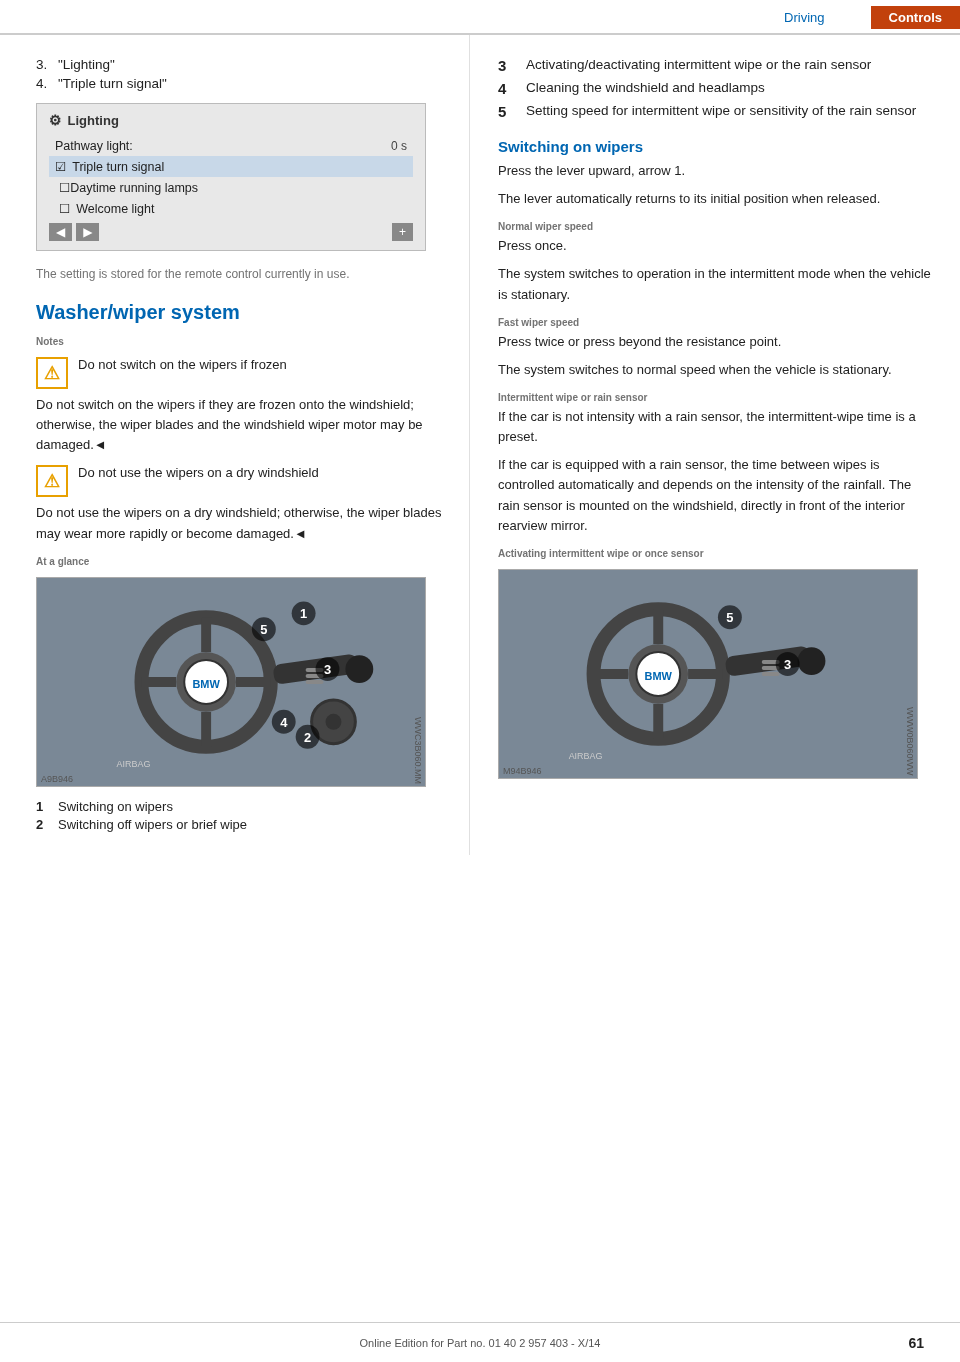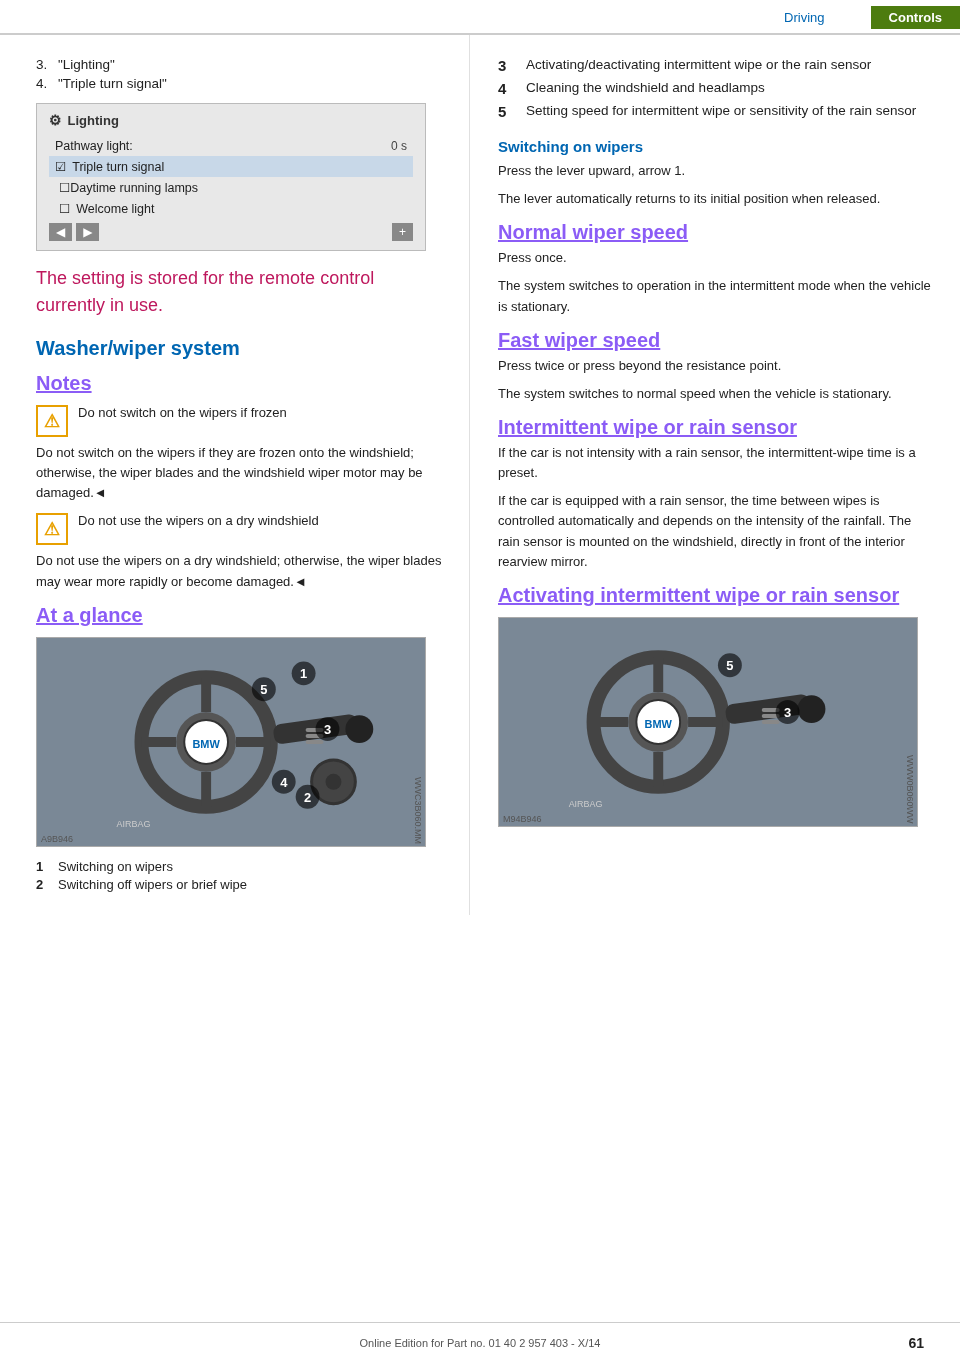--- a/index.html
+++ b/index.html
@@ -22,21 +22,21 @@
       padding: 6px 0 4px 0;
       margin-bottom: 0;
       gap: 32px;
     }
     .header-driving {
       color: #0066b2;
       font-size: 13px;
       padding: 4px 14px;
     }
     .header-controls {
-      background: #4d7c0f;
+      background: #c2410c;
       color: #fff;
       font-size: 13px;
       padding: 4px 18px;
       font-weight: bold;
     }
 
     
     .main-content {
       display: flex;
       flex-direction: row;
@@ -126,40 +126,39 @@
     .plus-btn {
       background: #888;
       color: #fff;
       border: none;
       padding: 2px 7px;
       font-size: 12px;
       margin-left: auto;
     }
 
     .caption-text {
-      font-size: 18px;
-      color: #be185d;
+      font-size: 12px;
+      color: #737373;
       margin-bottom: 10px;
       line-height: 1.5;
     }
 
     
     .section-heading {
       font-size: 20px;
       font-weight: bold;
       color: #0066b2;
       margin: 18px 0 6px 0;
     }
 
     .subsection-heading {
-      font-size: 20px;
-      font-weight: bold;
-      color: #8b5cf6;
+      font-size: 10px;
+      font-weight: bold;
+      color: #737373;
       margin: 12px 0 4px 0;
-      text-decoration: underline;
     }
 
     
     .warning-box {
       display: flex;
       align-items: flex-start;
       margin: 8px 0 6px 0;
     }
     .warning-icon {
       width: 32px;
@@ -400,21 +399,21 @@
     <p class="body-text">The system switches to operation in the intermittent mode when the vehicle is stationary.</p>
 
     <div class="subsection-heading">Fast wiper speed</div>
     <p class="body-text">Press twice or press beyond the resistance point.</p>
     <p class="body-text">The system switches to normal speed when the vehicle is stationary.</p>
 
     <div class="subsection-heading">Intermittent wipe or rain sensor</div>
     <p class="body-text">If the car is not intensity with a rain sensor, the intermittent-wipe time is a preset.</p>
     <p class="body-text">If the car is equipped with a rain sensor, the time between wipes is controlled automatically and depends on the intensity of the rainfall. The rain sensor is mounted on the windshield, directly in front of the interior rearview mirror.</p>
 
-    <div class="subsection-heading">Activating intermittent wipe or rain sensor</div>
+    <div class="subsection-heading">Activating intermittent wipe or once sensor</div>
 
     <div class="image-placeholder right-img" style="width:420px;height:210px;">
       <svg width="420" height="210" viewBox="0 0 420 210">
         <rect width="420" height="210" fill="#7a8896"></rect>
 
         <circle cx="160" cy="105" r="65" fill="none" stroke="#444" stroke-width="14"></circle>
         <circle cx="160" cy="105" r="30" fill="#555"></circle>
         <line x1="160" y1="40" x2="160" y2="75" stroke="#444" stroke-width="10"></line>
         <line x1="95" y1="105" x2="130" y2="105" stroke="#444" stroke-width="10"></line>
         <line x1="190" y1="105" x2="225" y2="105" stroke="#444" stroke-width="10"></line>

